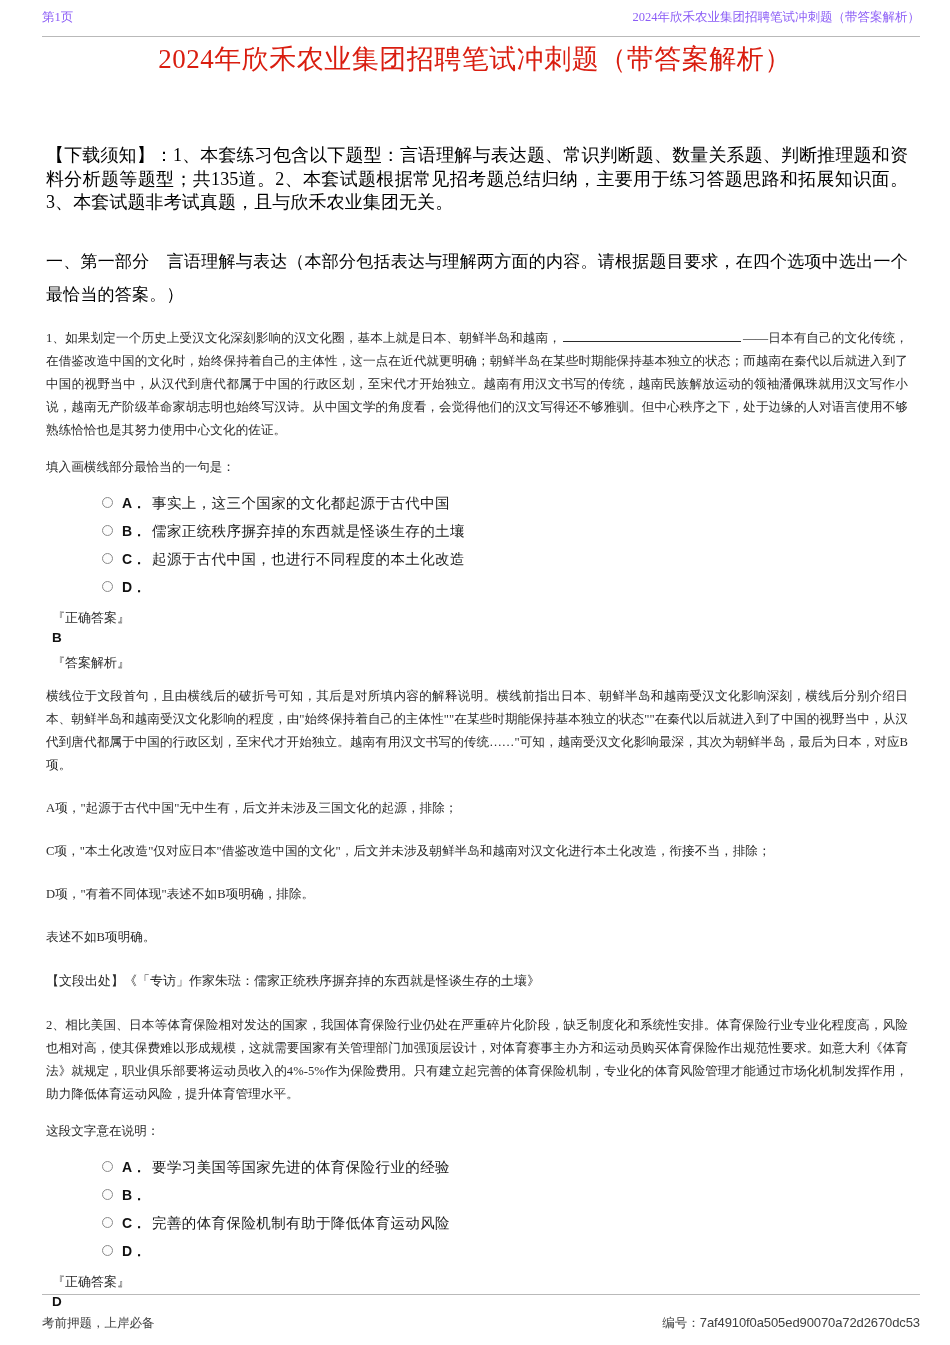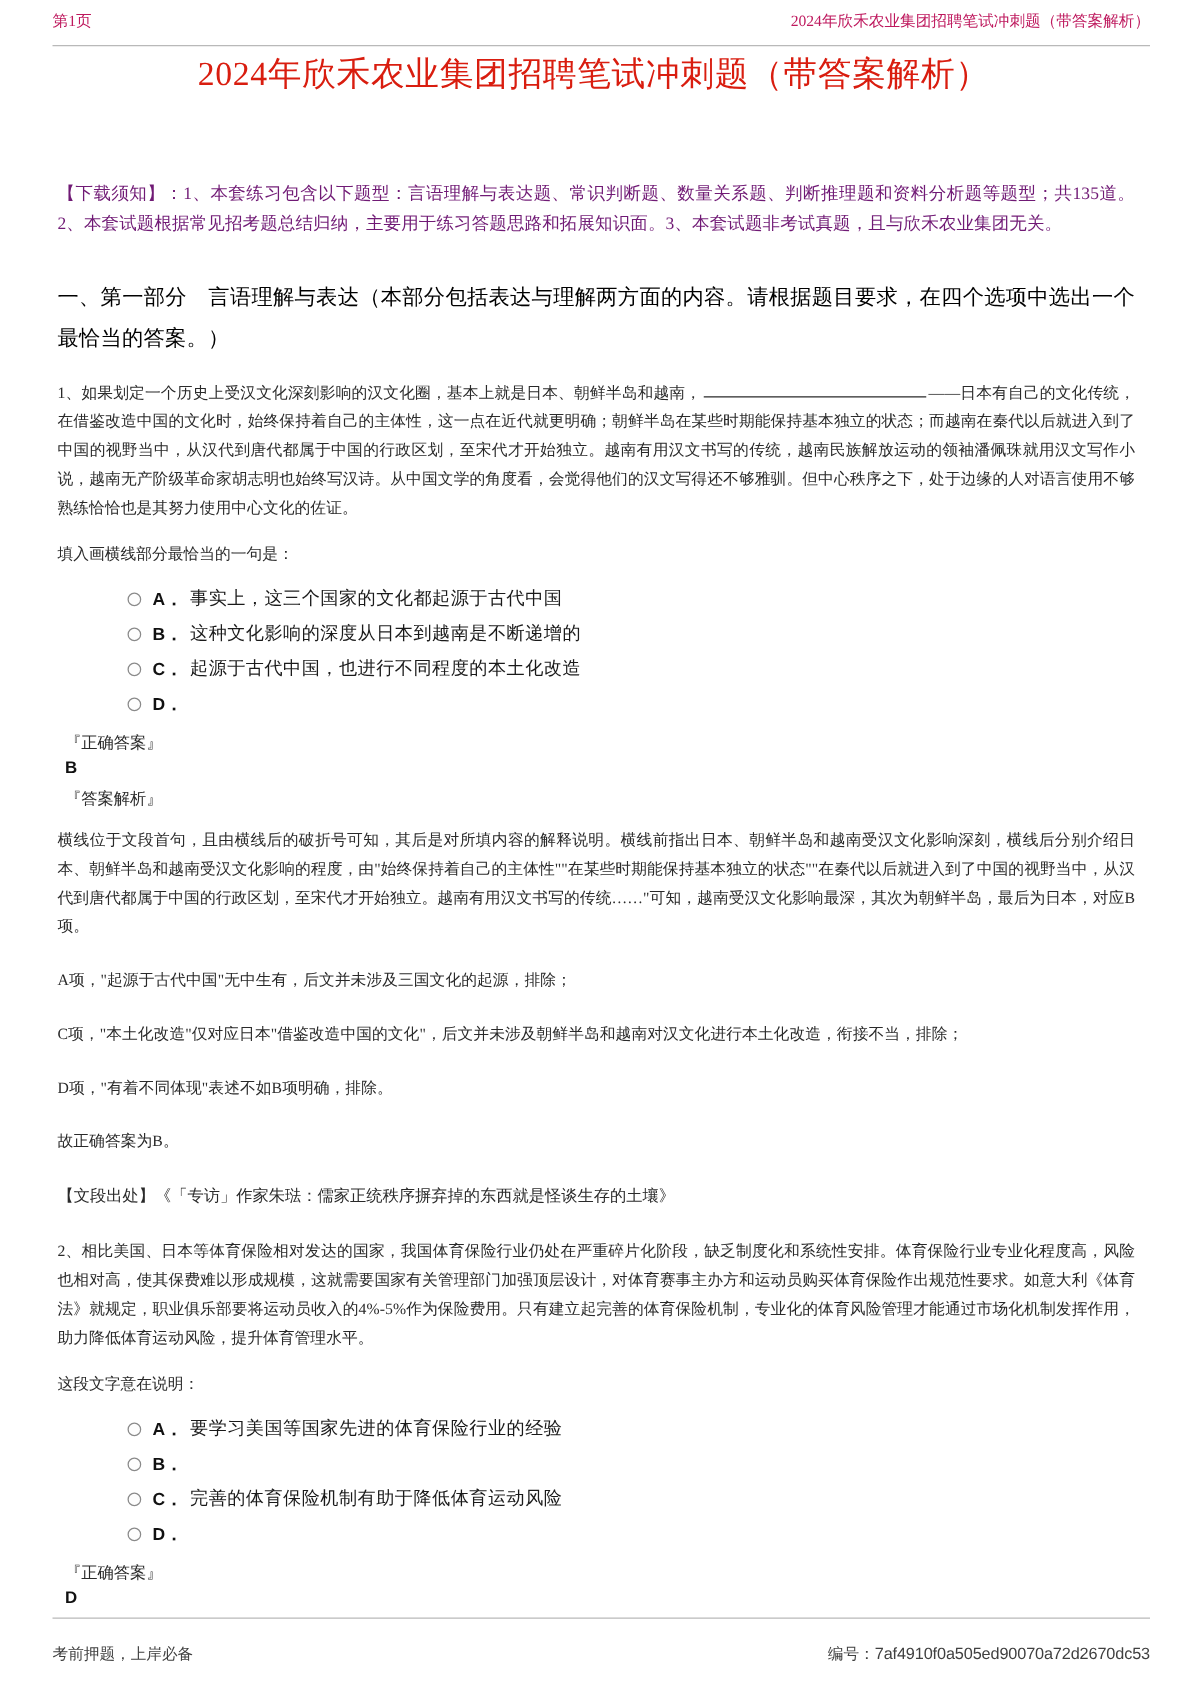--- a/index.html
+++ b/index.html
@@ -30,21 +30,21 @@
     top: 10px;
     left: 42px;
     right: 30px;
     height: 26px;
     border-bottom: 1px solid #b9b9b9;
     display: flex;
     align-items: flex-start;
     justify-content: space-between;
     font-size: 12.5px;
     line-height: 15px;
-    color: #be185d;
+    color: #8b5cf6;
   }
   .page-header .hdr-left {
     white-space: nowrap;
     letter-spacing: 0px;
   }
   .page-header .hdr-right {
     white-space: nowrap;
     letter-spacing: 0px;
   }
 
@@ -65,23 +65,23 @@
 
   
   .content {
     position: absolute;
     top: 144px;
     left: 46px;
     width: 862px;
   }
 
   .notice {
-    font-size: 14px;
+    font-size: 18px;
     line-height: 23.5px;
-    color: #701a75;
+    color: #000000;
     text-align: justify;
     margin: 0 0 30px 0;
     letter-spacing: 0.1px;
   }
 
   .section-heading {
     font-size: 17px;
     line-height: 33px;
     color: #000000;
     margin: 22px 0 16px 0;
@@ -235,42 +235,42 @@
 
     <ul class="options">
       <li class="option-row">
         <span class="radio"></span>
         <span class="opt-letter">A．</span>
         <span class="opt-text">事实上，这三个国家的文化都起源于古代中国</span>
       </li>
       <li class="option-row">
         <span class="radio"></span>
         <span class="opt-letter">B．</span>
-        <span class="opt-text">这种文化影响的深度从日本到越南是不断递增的</span>
+        <span class="opt-text">儒家正统秩序摒弃掉的东西就是怪谈生存的土壤</span>
       </li>
       <li class="option-row">
         <span class="radio"></span>
         <span class="opt-letter">C．</span>
         <span class="opt-text">起源于古代中国，也进行不同程度的本土化改造</span>
       </li>
       <li class="option-row">
         <span class="radio"></span>
         <span class="opt-letter">D．</span>
       </li>
     </ul>
 
     <div class="ans-label">『正确答案』</div>
     <div class="ans-value">B</div>
     <div class="ans-label">『答案解析』</div>
 
     <p class="explain">横线位于文段首句，且由横线后的破折号可知，其后是对所填内容的解释说明。横线前指出日本、朝鲜半岛和越南受汉文化影响深刻，横线后分别介绍日本、朝鲜半岛和越南受汉文化影响的程度，由"始终保持着自己的主体性""在某些时期能保持基本独立的状态""在秦代以后就进入到了中国的视野当中，从汉代到唐代都属于中国的行政区划，至宋代才开始独立。越南有用汉文书写的传统……"可知，越南受汉文化影响最深，其次为朝鲜半岛，最后为日本，对应B项。</p>
     <p class="explain explain-gap">A项，"起源于古代中国"无中生有，后文并未涉及三国文化的起源，排除；</p>
     <p class="explain explain-gap">C项，"本土化改造"仅对应日本"借鉴改造中国的文化"，后文并未涉及朝鲜半岛和越南对汉文化进行本土化改造，衔接不当，排除；</p>
     <p class="explain explain-gap">D项，"有着不同体现"表述不如B项明确，排除。</p>
-    <p class="explain explain-gap">故正确答案为B。</p>
+    <p class="explain explain-gap">表述不如B项明确。</p>
 
     <p class="source-line">【文段出处】《「专访」作家朱琺：儒家正统秩序摒弃掉的东西就是怪谈生存的土壤》</p>
 
     <p class="q-body q-gap">2、相比美国、日本等体育保险相对发达的国家，我国体育保险行业仍处在严重碎片化阶段，缺乏制度化和系统性安排。体育保险行业专业化程度高，风险也相对高，使其保费难以形成规模，这就需要国家有关管理部门加强顶层设计，对体育赛事主办方和运动员购买体育保险作出规范性要求。如意大利《体育法》就规定，职业俱乐部要将运动员收入的4%-5%作为保险费用。只有建立起完善的体育保险机制，专业化的体育风险管理才能通过市场化机制发挥作用，助力降低体育运动风险，提升体育管理水平。</p>
 
     <p class="q-prompt">这段文字意在说明：</p>
 
     <ul class="options">
       <li class="option-row">
         <span class="radio"></span>

